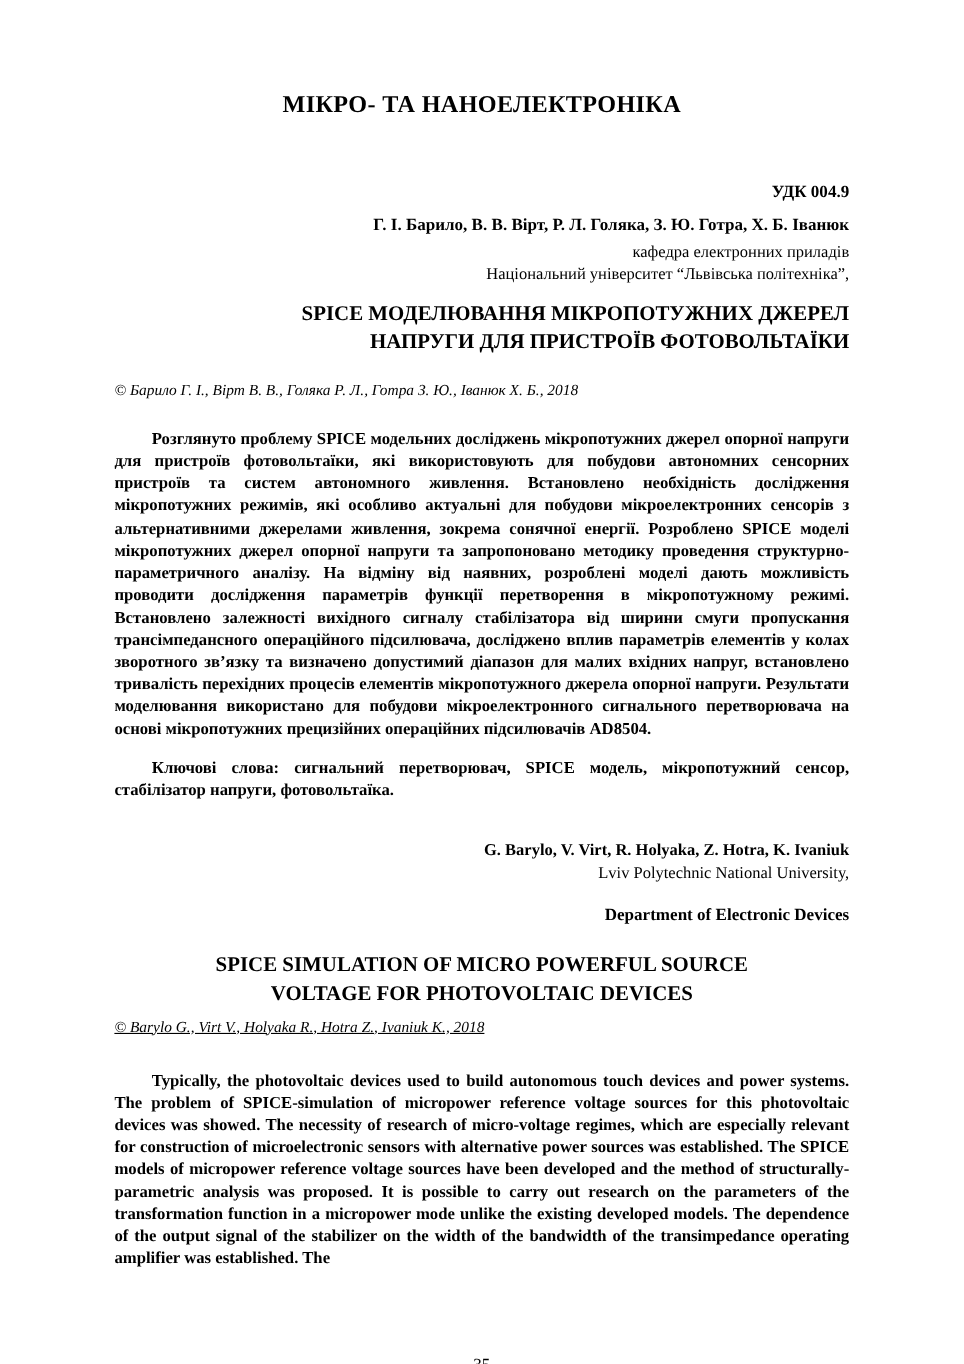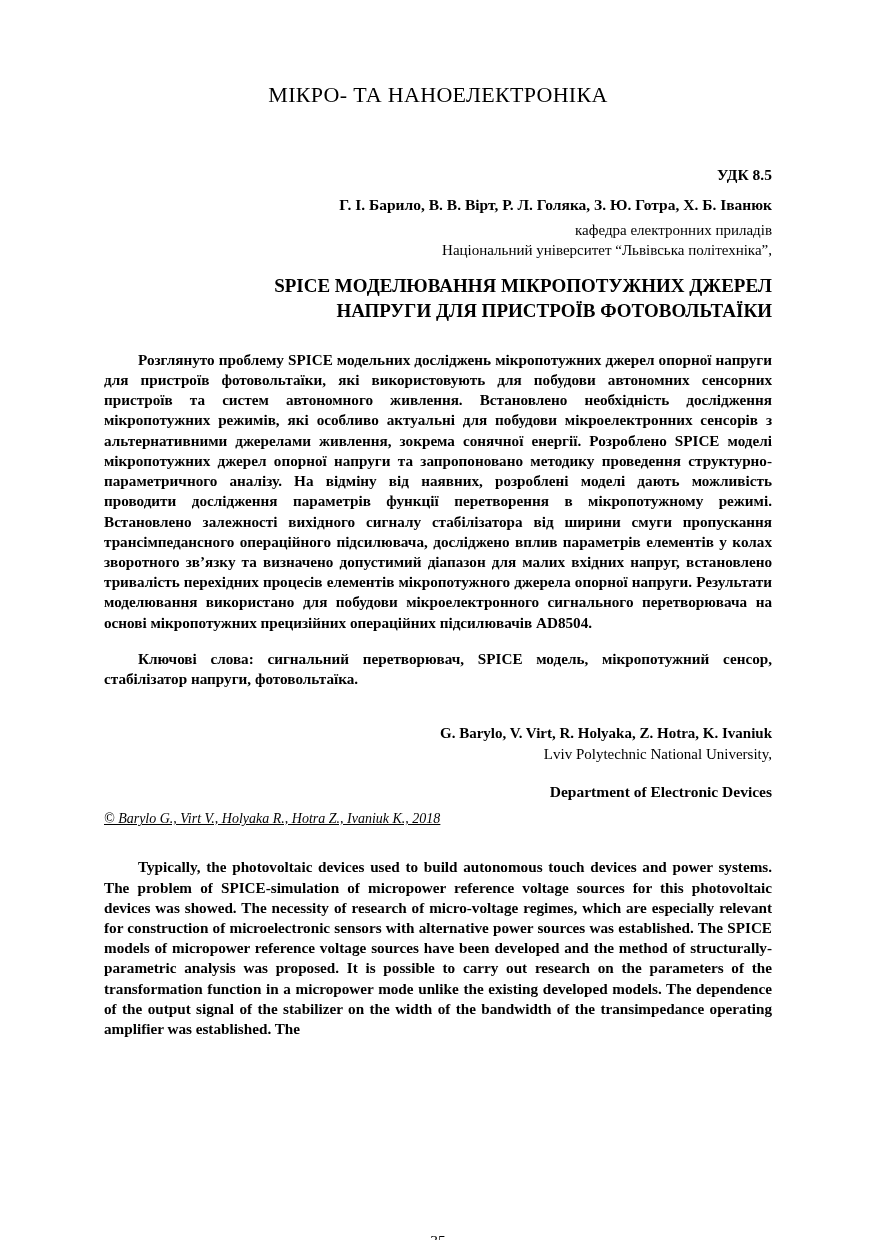--- a/index.html
+++ b/index.html
@@ -18,21 +18,21 @@
   .page {
     position: relative;
     width: 876px;
     height: 1240px;
     box-sizing: border-box;
     padding: 0 104px;
   }
   .section-heading {
     text-align: center;
     font-family: "Liberation Serif", serif;
-    font-weight: normal;
+    font-weight: bold;
     font-size: 22px;
     letter-spacing: 0.3px;
     margin-top: 82px;
   }
   .udk {
     text-align: right;
     font-weight: bold;
     font-size: 15.5px;
     margin-top: 58px;
   }
@@ -121,45 +121,50 @@
     font-size: 15.5px;
   }
 </style>
 </head>
 <body>
 
 <div class="page">
 
   <div class="section-heading">МІКРО- ТА НАНОЕЛЕКТРОНІКА</div>
 
-  <div class="udk">УДК 8.5</div>
+  <div class="udk">УДК 004.9</div>
 
   <div class="authors">Г. І. Барило, В. В. Вірт, Р. Л. Голяка, З. Ю. Готра, Х. Б. Іванюк</div>
 
   <div class="affiliation">
     <div>кафедра електронних приладів</div>
     <div>Національний університет “Львівська політехніка”,</div>
   </div>
 
   <div class="title">
     <div>SPICE МОДЕЛЮВАННЯ МІКРОПОТУЖНИХ ДЖЕРЕЛ</div>
     <div>НАПРУГИ ДЛЯ ПРИСТРОЇВ ФОТОВОЛЬТАЇКИ</div>
   </div>
 
+  <div class="copyright">© Барило Г. І., Вірт В. В., Голяка Р. Л., Готра З. Ю., Іванюк Х. Б., 2018</div>
 
   <div class="abstract">Розглянуто проблему SPICE модельних досліджень мікропотужних джерел опорної напруги для пристроїв фотовольтаїки, які використовують для побудови автономних сенсорних пристроїв та систем автономного живлення. Встановлено необхідність дослідження мікропотужних режимів, які особливо актуальні для побудови мікроелектронних сенсорів з альтернативними джерелами живлення, зокрема сонячної енергії. Розроблено SPICE моделі мікропотужних джерел опорної напруги та запропоновано методику проведення структурно-параметричного аналізу. На відміну від наявних, розроблені моделі дають можливість проводити дослідження параметрів функції перетворення в мікропотужному режимі. Встановлено залежності вихідного сигналу стабілізатора від ширини смуги пропускання трансімпедансного операційного підсилювача, досліджено вплив параметрів елементів у колах зворотного зв’язку та визначено допустимий діапазон для малих вхідних напруг, встановлено тривалість перехідних процесів елементів мікропотужного джерела опорної напруги. Результати моделювання використано для побудови мікроелектронного сигнального перетворювача на основі мікропотужних прецизійних операційних підсилювачів AD8504.</div>
 
   <div class="keywords">Ключові слова: сигнальний перетворювач, SPICE модель, мікропотужний сенсор, стабілізатор напруги, фотовольтаїка.</div>
 
   <div class="authors-en">G. Barylo, V. Virt, R. Holyaka, Z. Hotra, K. Ivaniuk</div>
 
   <div class="affiliation-en">Lviv Polytechnic National University,</div>
 
   <div class="dept-en">Department of Electronic Devices</div>
 
+  <div class="title-en">
+    <div>SPICE SIMULATION OF MICRO POWERFUL SOURCE</div>
+    <div>VOLTAGE FOR PHOTOVOLTAIC DEVICES</div>
+  </div>
 
   <div class="copyright-en">© Barylo G., Virt V., Holyaka R., Hotra Z., Ivaniuk K., 2018</div>
 
   <div class="abstract en">Typically, the photovoltaic devices used to build autonomous touch devices and power systems. The problem of SPICE-simulation of micropower reference voltage sources for this photovoltaic devices was showed. The necessity of research of micro-voltage regimes, which are especially relevant for construction of microelectronic sensors with alternative power sources was established. The SPICE models of micropower reference voltage sources have been developed and the method of structurally-parametric analysis was proposed. It is possible to carry out research on the parameters of the transformation function in a micropower mode unlike the existing developed models. The dependence of the output signal of the stabilizer on the width of the bandwidth of the transimpedance operating amplifier was established. The</div>
 
   <div class="page-number">35</div>
 
 </div>
 
 </body></html>

